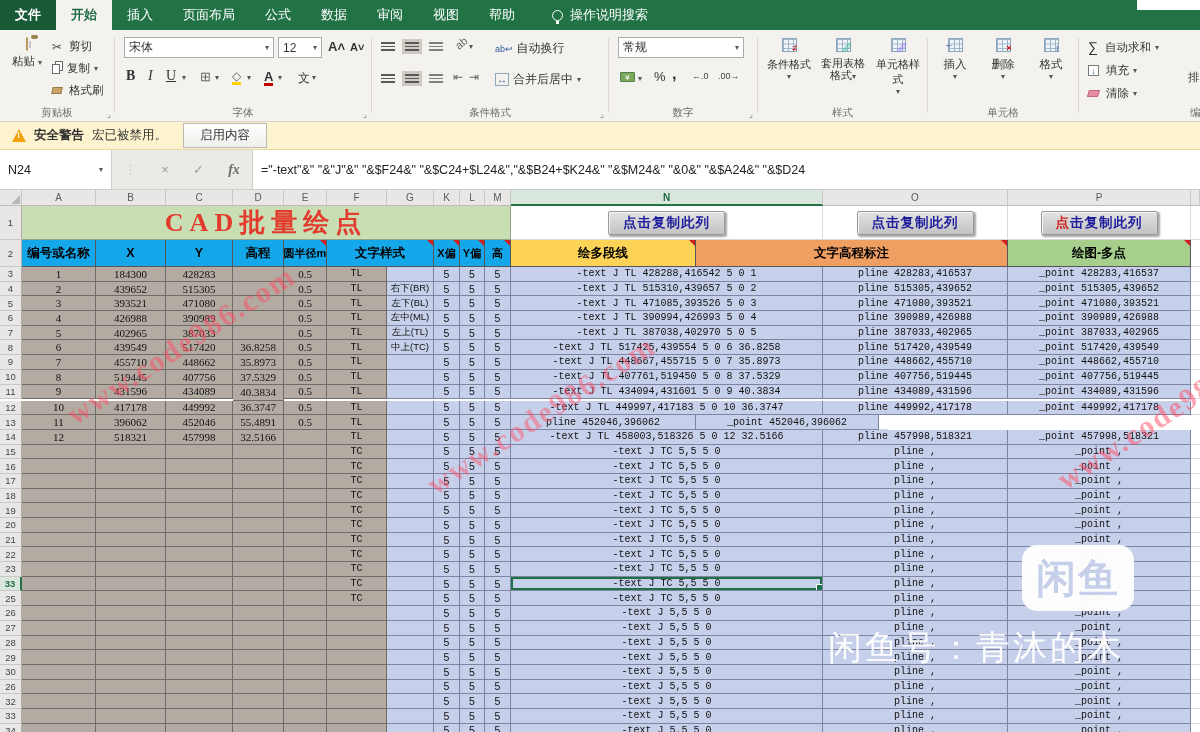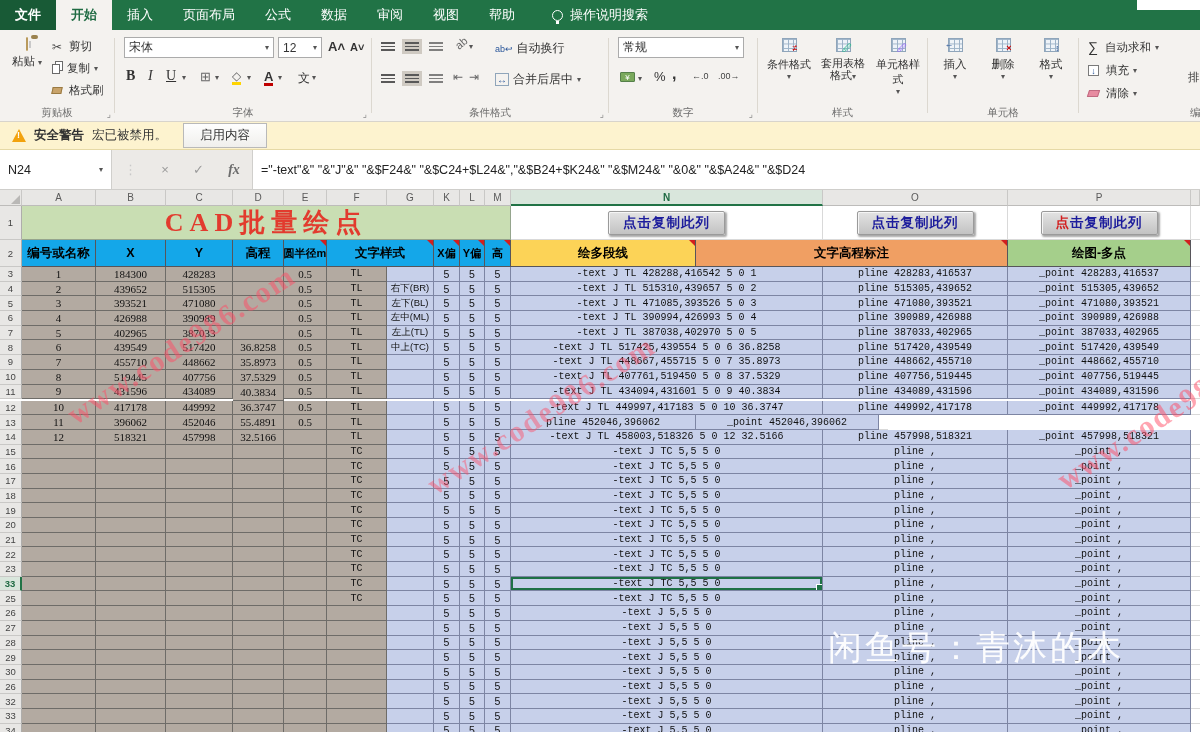--- a/index.html
+++ b/index.html
@@ -893,15 +893,16 @@
         <div class="cell dc blue mono" style="width: 312px; height: 14.7px;">-text J  5,5 5 0</div>
         <div class="cell dc blue mono" style="width: 185px; height: 14.7px;">pline ,</div>
         <div class="cell dc blue mono" style="width: 183px; height: 14.7px;">_point ,</div>
         <div class="cell fillcol" style="width: 9px; height: 14.7px;"></div>
       </div>
     </div>
 
   <div class="wm wm-red" style="left:70px;top:400px">www.code986.com</div>
   <div class="wm wm-red" style="left:430px;top:470px;opacity:.45">www.code986.com</div>
   <div class="wm wm-red" style="left:1060px;top:465px;opacity:.5">www.code986.com</div>
+  <div class="wm xy-logo">闲鱼</div>
   <div class="wm xy-text">闲鱼号：青沐的木</div>
 
 </div>
 
 </body></html>

